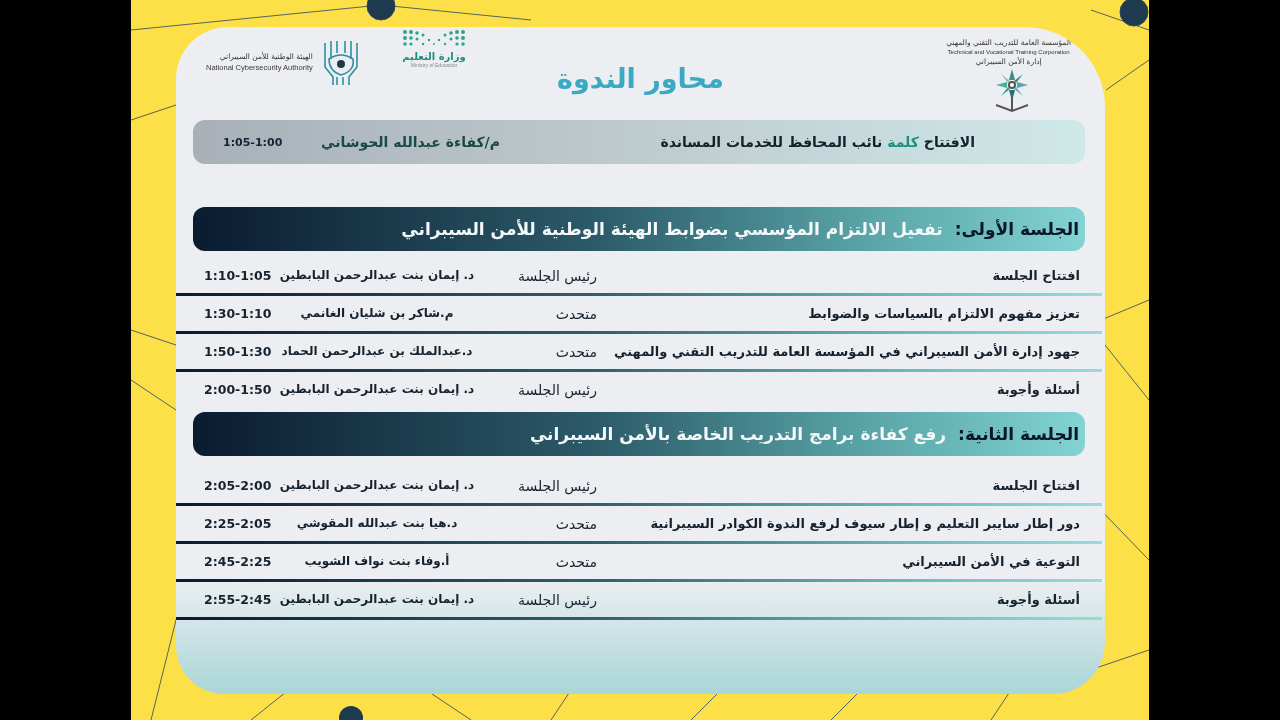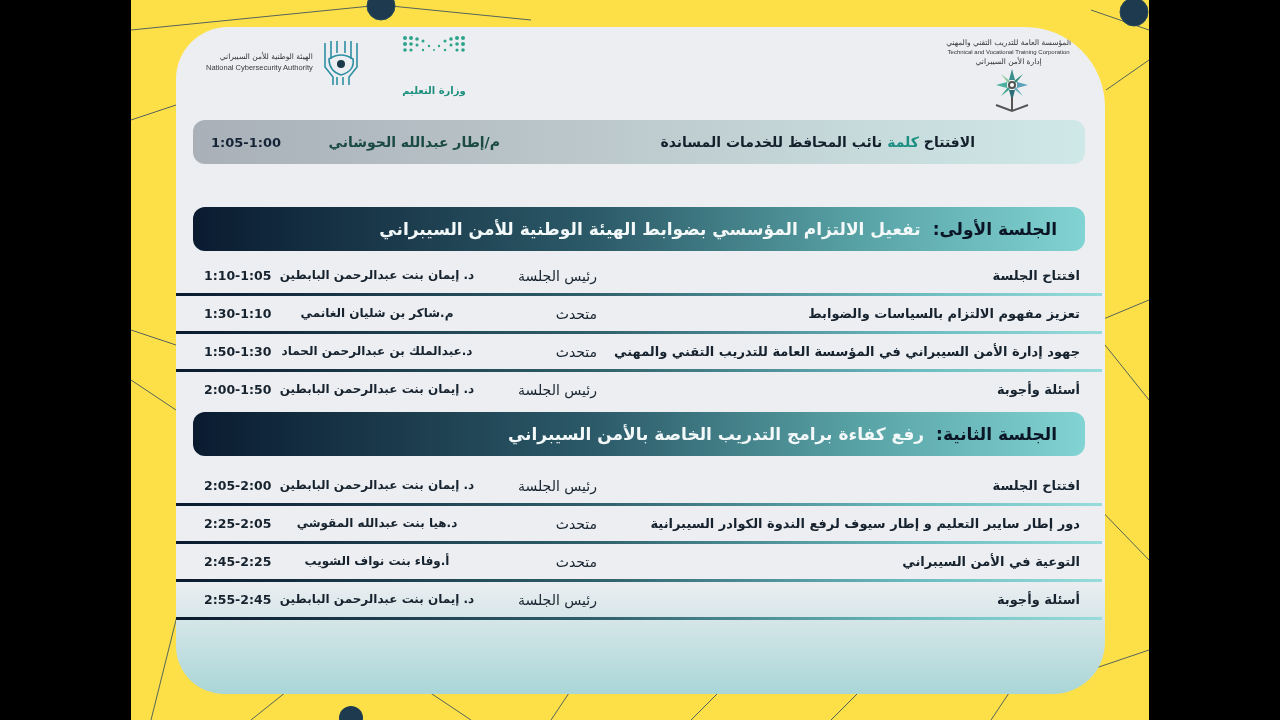--- a/index.html
+++ b/index.html
@@ -15,48 +15,48 @@
   .card {
     position: absolute; left: 45px; top: 27px; width: 929px; height: 667px;
     border-radius: 52px 80px 52px 48px;
     background: linear-gradient(180deg, #eceef1 0%, #eceef1 83%, #a9d6d7 100%);
     overflow: hidden;
   }
   .logo-block { position: absolute; display: flex; align-items: center; }
   .nca { left: 30px; top: 10px; }
   .nca .txt { direction: rtl; text-align: right; font-size: 7.5px; color: #333; line-height: 11px; margin-right: 6px; }
   .nca .txt .en { direction: ltr; font-family: "Liberation Sans", sans-serif; color: #3a3a3a; }
-  .moe { left: 225px; top: 8px; flex-direction: column; gap: 28px; }
+  .moe { left: 225px; top: 2px; flex-direction: column; }
   .moe .ar { color: #1d8f7d; font-size: 10px; font-weight: bold; margin-top: 4px; }
   .moe .en { color: #888; font-size: 5px; font-family: "Liberation Sans", sans-serif; }
   .tvtc { right: 28px; top: 11px; flex-direction: column; }
   .tvtc .txt { direction: rtl; text-align: center; font-size: 7.5px; color: #333; line-height: 9.5px; margin-right: 6px; }
   .tvtc .txt .en { direction: ltr; font-family: "Liberation Sans", sans-serif; font-size: 6px; }
 
   .title {
     position: absolute; left: 0; right: 0; top: 36px; text-align: center;
     color: #3aa9c4; font-size: 27px; font-weight: bold; direction: rtl; letter-spacing: 0.5px;
   }
 
   .opening {
     position: absolute; left: 17px; top: 93px; width: 892px; height: 44px;
     border-radius: 12px; background: linear-gradient(90deg, #a9b0b8 0%, #bcc8cc 45%, #cfe8e8 100%);
     display: flex; align-items: center; direction: rtl;
   }
   .opening .topic { position: absolute; right: 110px; font-size: 14px; color: #14202c; font-weight: bold; }
   .opening .topic .hl { color: #1c8f82; }
   .opening .speaker { position: absolute; right: 585px; font-size: 14px; color: #1b4a44; font-weight: bold; }
-  .opening .time { position: absolute; left: 18px; direction: ltr; font-size: 13px; font-weight: bold; color: #142436; }
+  .opening .time { position: absolute; left: 30px; direction: ltr; font-size: 11px; font-weight: bold; color: #142436; }
 
   .session-head {
     position: absolute; left: 17px; width: 892px; height: 44px; border-radius: 12px;
     background: linear-gradient(90deg, #0a1b30 0%, #2c5a68 45%, #58a3a6 75%, #82d3d3 100%);
     display: flex; align-items: center; justify-content: flex-start; direction: rtl;
   }
-  .session-head .lbl { margin-right: 28px; font-size: 17px; font-weight: bold; color: #0a1626; }
+  .session-head .lbl { margin-right: 6px; font-size: 17px; font-weight: bold; color: #0a1626; }
   .session-head .ttl { margin-right: 12px; font-size: 17px; font-weight: bold; color: #f3f8f9; }
 
   .row {
     position: absolute; left: 0px; width: 926px; height: 37px; direction: rtl;
   }
   .row .topic { position: absolute; right: 22px; top: 9px; font-size: 13px; color: #16222e; font-weight: bold; white-space: nowrap; text-align: center; }
   .row .role { position: absolute; right: 505px; top: 9px; width: 90px; text-align: right; font-size: 14px; color: #16222e; font-weight: normal; }
   .row .name { position: absolute; right: 625px; top: 9px; width: 200px; text-align: center; font-size: 12px; color: #16222e; font-weight: bold; white-space: nowrap; }
   .row .time { position: absolute; left: 28px; top: 9px; direction: ltr; font-size: 12.5px; color: #16222e; font-weight: bold; }
   .row .rule {
@@ -166,28 +166,29 @@
           <polygon points="-11,11 -2,4 -4,2" fill="#3aa08a"></polygon>
           <polygon points="11,11 2,4 4,2" fill="#6ab0c0"></polygon>
           <circle r="4" fill="#555"></circle>
           <circle r="2" fill="#fff"></circle>
         </g>
         <path d="M4 38 L20 44 L36 38" stroke="#555" stroke-width="2" fill="none"></path>
         <line x1="20" y1="30" x2="20" y2="44" stroke="#555" stroke-width="2"></line>
       </svg>
     </div>
 
+    <div class="title">محاور الندوة</div>
 
     <div class="opening">
       <div class="topic">
         <span>الافتتاح</span>
         <span class="hl">كلمة</span>
         <span>نائب المحافظ للخدمات المساندة</span>
       </div>
-      <div class="speaker">م/إطار عبدالله الحوشاني</div>
+      <div class="speaker">م/كفاءة عبدالله الحوشاني</div>
       <div class="time">1:05-1:00</div>
     </div>
 
     <div class="session-head" style="top:180px;">
       <span class="lbl">الجلسة الأولى:</span>
       <span class="ttl">تفعيل الالتزام المؤسسي بضوابط الهيئة الوطنية للأمن السيبراني</span>
     </div>
 
     <div class="row" style="top:232px;">
       <span class="topic">افتتاح الجلسة</span>

